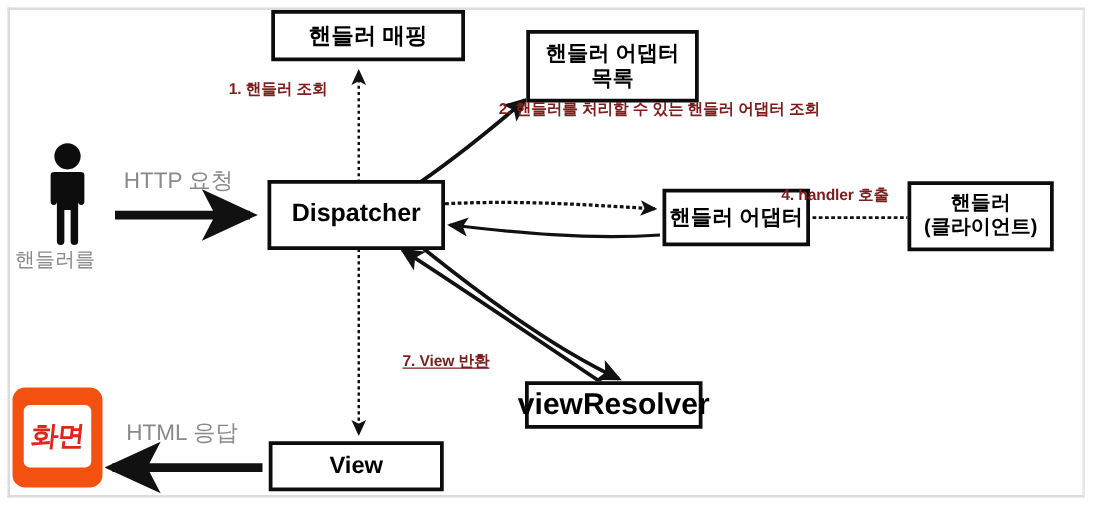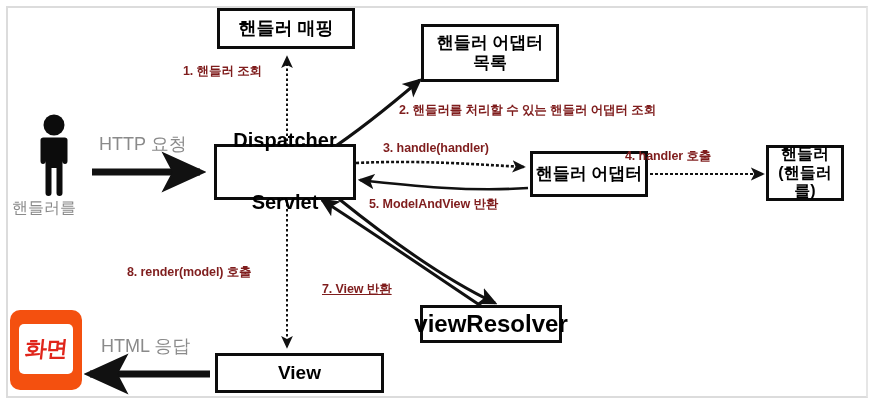--- a/index.html
+++ b/index.html
@@ -180,48 +180,47 @@
 
     <g>
       <line x1="287" y1="199" x2="287" y2="347" stroke="#111111" stroke-width="2" stroke-dasharray="2.5 2.5" marker-end="url(#ah-big)"></line>
     </g>
 
     <g>
       <line x1="210" y1="374" x2="90" y2="374" stroke="#111111" stroke-width="7" marker-end="url(#ah-big)"></line>
     </g>
   </svg>
 
-  <div class="node-box" style="left:217px; top:8px; width:138px; height:41px; font-size:18px;">
+  <div class="node-box" style="left:217px; top:8px; width:155px; height:41px; font-size:18px;">
     <span class="label-line">핸들러 매핑</span>
   </div>
 
   <div class="node-box" style="left:421px; top:24px; width:138px; height:58px; font-size:17px; flex-direction:column;">
     <span class="label-line">핸들러 어댑터</span>
     <span class="label-line">목록</span>
   </div>
 
   <div class="node-box" style="left:214px; top:144px; width:142px; height:56px; font-size:20px; flex-direction:column;gap:38px;">
     <span class="label-line">Dispatcher</span>
-    <span class="label-line">Servlet</span>
   </div>
 
   <div class="node-box" style="left:530px; top:151px; width:118px; height:46px; font-size:17px;">
     <span class="label-line">핸들러 어댑터</span>
   </div>
 
-  <div class="node-box" style="left:766px; top:145px; width:78px; height:56px; font-size:16px; flex-direction:column;">
+  <div class="node-box" style="left:726px; top:145px; width:117px; height:56px; font-size:16px; flex-direction:column;">
     <span class="label-line">핸들러</span>
-    <span class="label-line">(핸들러를)</span>
+    <span class="label-line">(클라이언트)</span>
   </div>
 
   <div class="node-box" style="left:420px; top:305px; width:142px; height:38px; font-size:24px;">
     <span class="label-line">viewResolver</span>
   </div>
 
-  <div class="node-box" style="left:215px; top:353px; width:169px; height:40px; font-size:19px;justify-content:center;">
+  <div class="node-box" style="left:215px; top:353px; width:140px; height:40px; font-size:19px;justify-content:center;">
     <span class="label-line">View</span>
   </div>
 
   <svg id="client-figure" viewBox="0 0 48 82" xmlns="http://www.w3.org/2000/svg">
     <circle cx="24" cy="11" r="10.5" fill="#0c0c0c"></circle>
     <path d="M 10.5 26 Q 10.5 23.5 13.5 23.5 L 34.5 23.5 Q 37.5 23.5 37.5 26
              L 37.5 47 Q 37.5 50 35 50 Q 32.5 50 32.5 47 L 32.5 36
              L 32.5 79 Q 32.5 82 29.5 82 Q 26.5 82 26.5 79 L 26.5 54
              L 21.5 54 L 21.5 79 Q 21.5 82 18.5 82 Q 15.5 82 15.5 79
              L 15.5 36 L 15.5 47 Q 15.5 50 13 50 Q 10.5 50 10.5 47 Z" fill="#0c0c0c"></path>
@@ -235,26 +234,23 @@
       <div class="glyph">화면</div>
     </div>
   </div>
 
   <div class="flow-label" style="left:101px; top:334px;">HTML 응답</div>
 
   <div class="flow-label" style="left:99px; top:132px;">HTTP 요청</div>
 
   <div class="edge-label" style="left:183px; top:63px;">1. 핸들러 조회</div>
 
-  <div class="edge-label" style="left:399px; top:102px;">2. 핸들러를 처리할 수 있는 핸들러 어댑터 조회</div>
-
-  <div class="edge-label" style="left:383px; top:141px;">3. handle(handler)</div>
+  <div class="edge-label" style="left:399px; top:79px;">2. 핸들러를 처리할 수 있는 핸들러 어댑터 조회</div>
+
 
   <div class="edge-label" style="left:625px; top:148px;">4. handler 호출</div>
 
-  <div class="edge-label" style="left:369px; top:196px;">5. ModelAndView 반환</div>
 
 
   <div class="edge-label" style="left:322px; top:281px;text-decoration:underline;">7. View 반환</div>
 
-  <div class="edge-label" style="left:127px; top:264px;">8. render(model) 호출</div>
 
 </div>
 
 </body></html>

